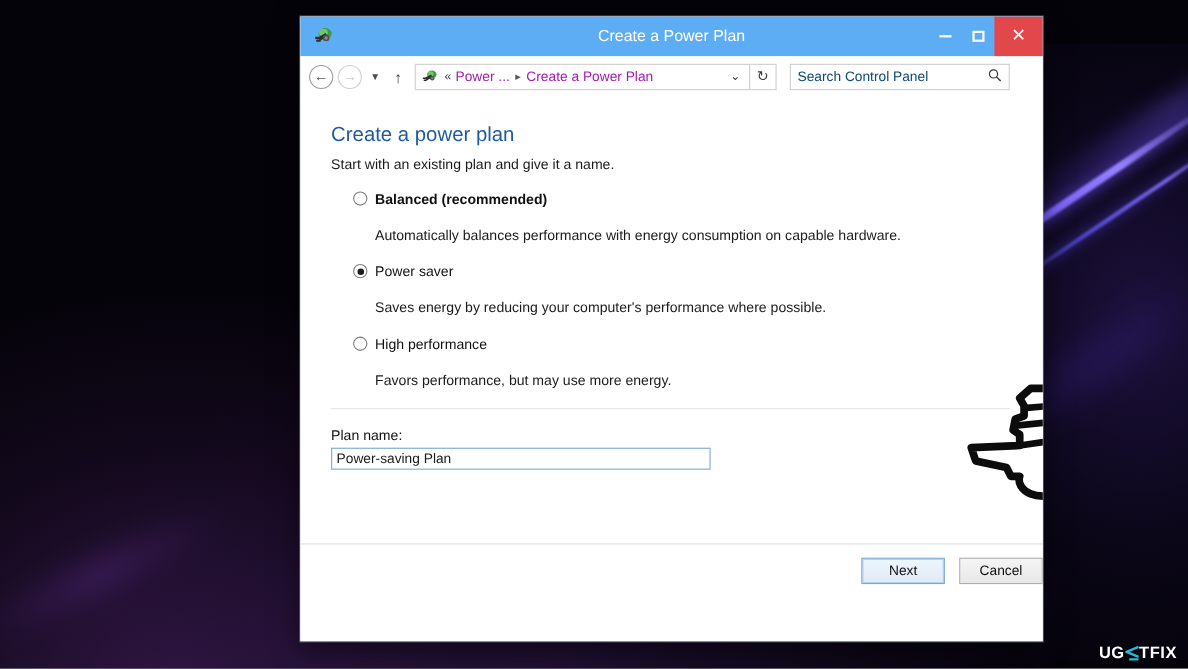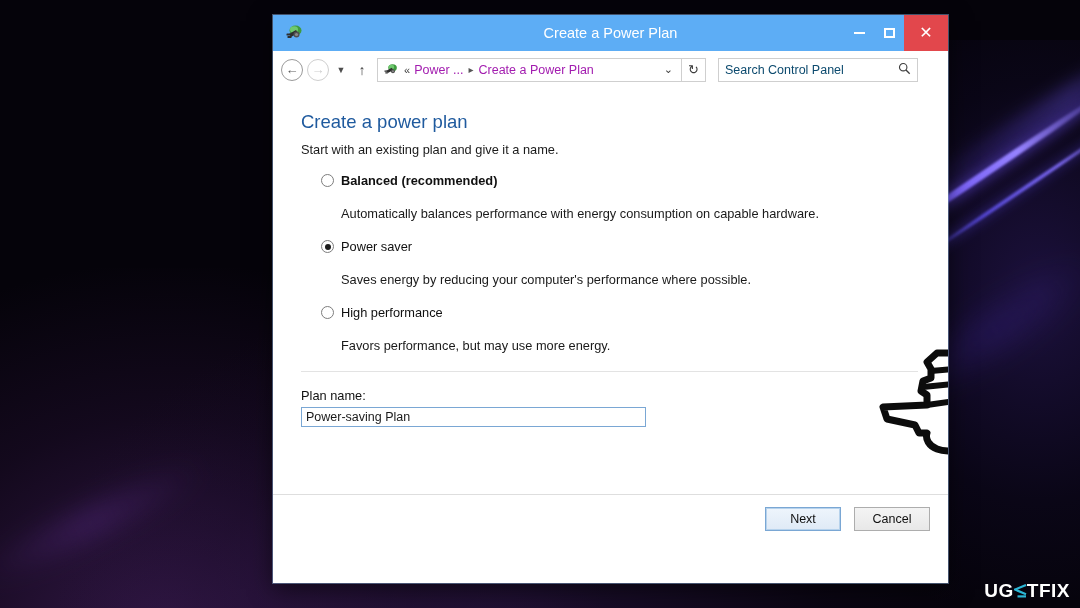--- a/index.html
+++ b/index.html
@@ -94,21 +94,21 @@
   }
 
   
   #watermark {
     position: absolute;
     right: 10px;
     bottom: 6px;
     display: flex;
     align-items: center;
     font-family: "Liberation Sans", sans-serif;
-    font-size: 19px;
+    font-size: 15px;
     font-weight: bold;
     letter-spacing: 0.5px;
     color: #ffffff;
     pointer-events: none;
   }
   #watermark .wm-e { color: #2bb7d6; display:inline-flex; align-items:center; }
 
   
   #window {
     position: absolute;
@@ -334,21 +334,20 @@
     background: #dedede;
   }
   #buttonbar {
     position: absolute;
     top: 406px;
     left: 0; right: 0;
     height: 48px;
     display: flex;
     align-items: center;
     justify-content: flex-end;
-    padding-right: 18px;
     gap: 13px;
   }
   .btn {
     min-width: 76px;
     height: 24px;
     font-size: 12.5px;
     color: #101010;
     background: linear-gradient(#f4f4f4, #e8e8e8);
     border: 1px solid #adadad;
     display: flex;

